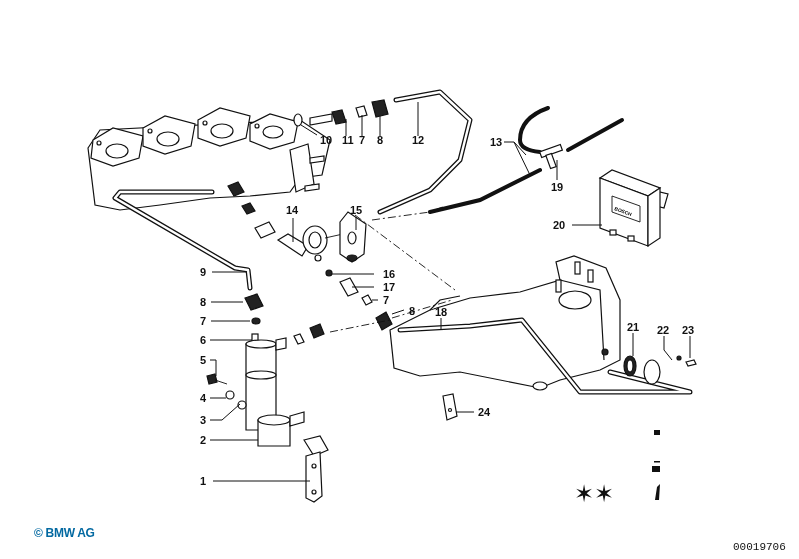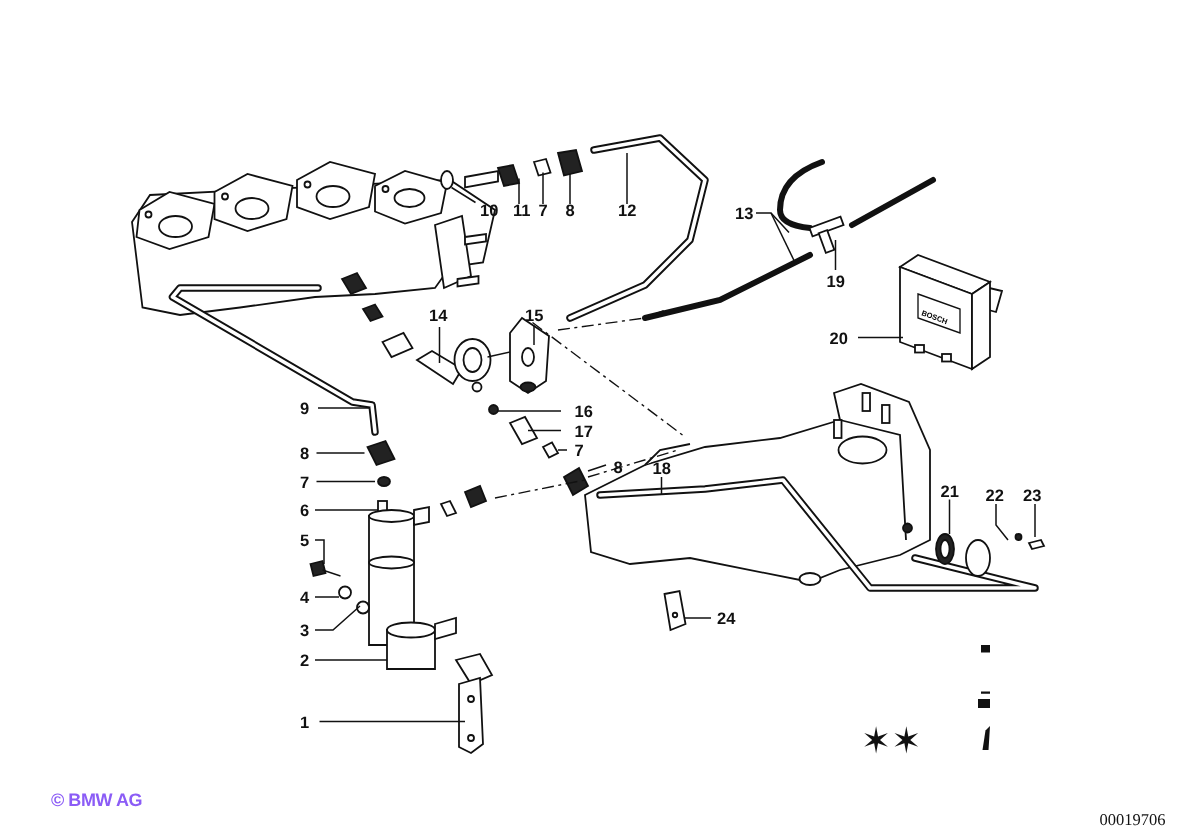--- a/index.html
+++ b/index.html
@@ -7,22 +7,22 @@
   #diagram { position: absolute; left: 0; top: 0; width: 799px; height: 559px; }
   .lbl { font-family: "Liberation Sans", sans-serif; font-size: 11px; font-weight: bold; fill: #111; }
   .lead { stroke: #111; stroke-width: 1; fill: none; }
   .part { stroke: #111; stroke-width: 1.2; fill: #fff; }
   .part-dark { stroke: #111; stroke-width: 1.2; fill: #222; }
   .pipe { stroke: #111; stroke-width: 5; fill: none; stroke-linejoin: round; stroke-linecap: round; }
   .pipe-in { stroke: #fff; stroke-width: 2.4; fill: none; stroke-linejoin: round; stroke-linecap: round; }
   .hose { stroke: #111; stroke-width: 4; fill: none; stroke-linecap: round; }
   .dash { stroke: #111; stroke-width: 0.9; fill: none; stroke-dasharray: 8 3 2 3; }
   .thin { stroke: #111; stroke-width: 0.9; fill: none; }
-  .copyright { position: absolute; left: 34px; top: 526px; font-size: 12px; font-weight: bold; color: #8b5cf6; font-family: "Liberation Sans", sans-serif; letter-spacing: -0.3px; }
-  .docnum { position: absolute; left: 733px; top: 541px; font-size: 11px; color: #111; font-family: Liberation Serif, serif; }
+  .copyright { position: absolute; left: 34px; top: 526px; font-size: 12px; font-weight: bold; color: #0369a1; font-family: "Liberation Sans", sans-serif; letter-spacing: -0.3px; }
+  .docnum { position: absolute; left: 733px; top: 541px; font-size: 11px; color: #111; font-family: Liberation Mono, monospace; }
 </style>
 </head>
 <body>
 
 <svg id="diagram" viewBox="0 0 799 559" xmlns="http://www.w3.org/2000/svg">
 
   <g>
     <path class="part" d="M88,148 L100,130 L300,120 L330,140 L322,175 L300,178 L290,192 L250,196 L210,198 L160,205 L120,210 L95,205 Z"></path>
 
     <g>

